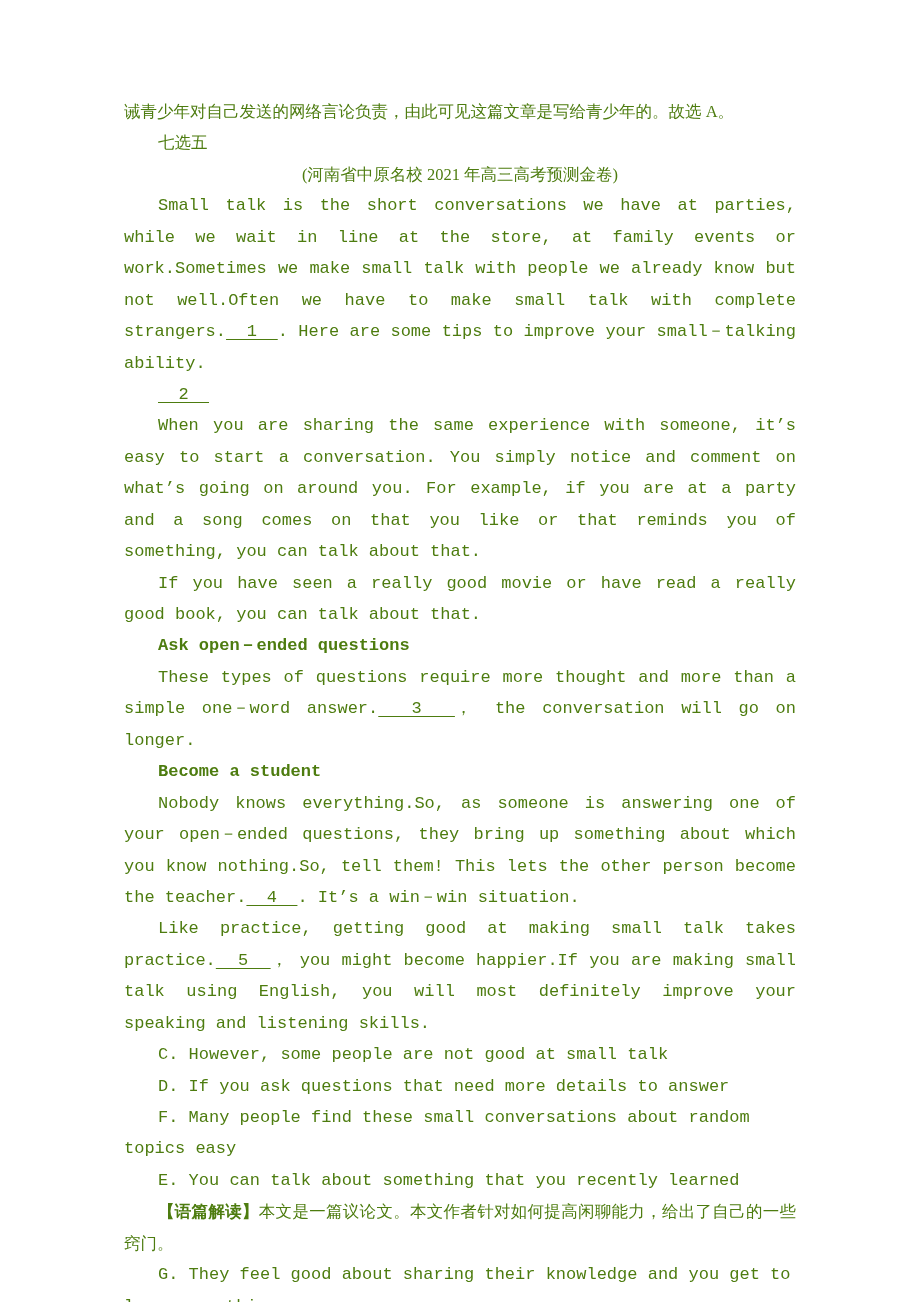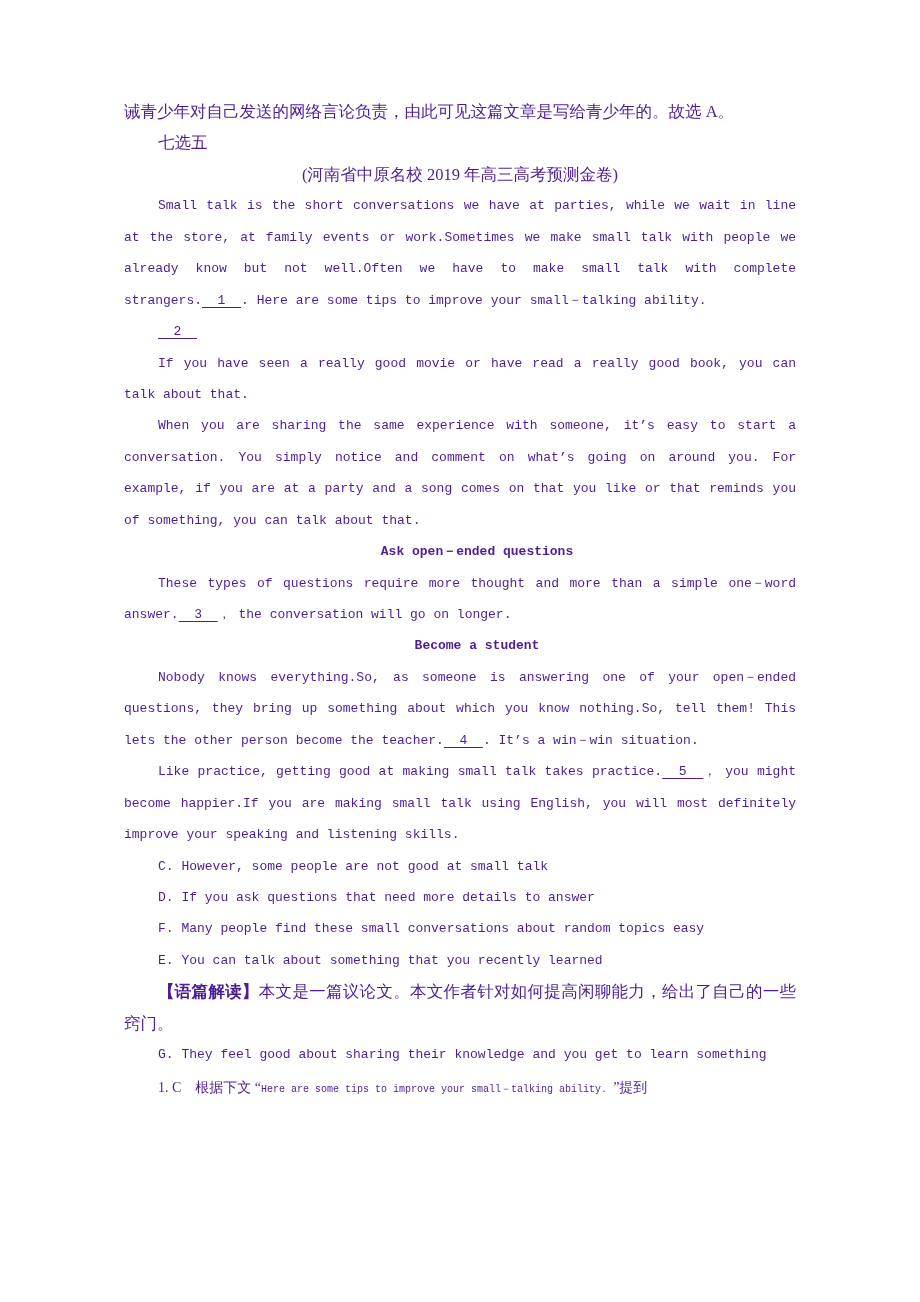--- a/index.html
+++ b/index.html
@@ -3,55 +3,55 @@
 <meta charset="utf-8">
 <style>
   html, body { margin: 0; padding: 0; background: #e8e8e8; }
   .page {
     width: 920px;
     height: 1302px;
     background: #ffffff;
     box-sizing: border-box;
     padding: 96px 124px 0 124px;
     overflow: hidden;
-    color: #4c1d95;
+    color: #4d7c0f;
   }
   p.block { margin: 0; line-height: 31.43px; }
   .zh {
     font-family: "Liberation Serif", "DejaVu Serif", serif;
     font-size: 16.5px;
   }
   .en {
     font-family: "Liberation Mono", "DejaVu Sans Mono", monospace;
-    font-size: 13px;
+    font-size: 17px;
   }
   span.zh-inline { font-family: "Liberation Serif", "DejaVu Serif", serif; font-size: 14px; }
   span.en-inline { font-family: "Liberation Mono", "DejaVu Sans Mono", monospace; font-size: 10px; }
   .indent { text-indent: 34px; }
   .center { text-align: center; text-indent: 0; }
   .justify { text-align: justify; }
-  .bold { font-weight: bold; text-align: center; }
+  .bold { font-weight: bold; }
   .blank {
     text-decoration: underline;
     text-underline-offset: 3px;
     white-space: pre;
   }
 </style>
 </head>
 <body>
 
 <div class="page">
   <div>
       <p class="block zh justify"><span>诫青少年对自己发送的网络言论负责，由此可见这篇文章是写给青少年的。故选 A。</span></p>
       <p class="block zh indent"><span>七选五</span></p>
-      <p class="block zh center"><span>(河南省中原名校 2019 年高三高考预测金卷)</span></p>
+      <p class="block zh center"><span>(河南省中原名校 2021 年高三高考预测金卷)</span></p>
       <p class="block en indent justify"><span>Small talk is the short conversations we have at parties, while we wait in line at the store, at family events or work.Sometimes we make small talk with people we already know but not well.Often we have to make small talk with complete strangers.</span><span class="blank">&nbsp;&nbsp;1&nbsp;&nbsp;</span><span>. Here are some tips to improve your small－talking ability.</span></p>
       <p class="block en indent"><span class="blank">&nbsp;&nbsp;2&nbsp;&nbsp;</span></p>
+      <p class="block en indent justify"><span>When you are sharing the same experience with someone, it’s easy to start a conversation. You simply notice and comment on what’s going on around you. For example, if you are at a party and a song comes on that you like or that reminds you of something, you can talk about that.</span></p>
       <p class="block en indent justify"><span>If you have seen a really good movie or have read a really good book, you can talk about that.</span></p>
-      <p class="block en indent justify"><span>When you are sharing the same experience with someone, it’s easy to start a conversation. You simply notice and comment on what’s going on around you. For example, if you are at a party and a song comes on that you like or that reminds you of something, you can talk about that.</span></p>
       <p class="block en indent bold"><span>Ask open－ended questions</span></p>
       <p class="block en indent justify"><span>These types of questions require more thought and more than a simple one－word answer.</span><span class="blank">&nbsp;&nbsp;3&nbsp;&nbsp;</span><span>， the conversation will go on longer.</span></p>
       <p class="block en indent bold"><span>Become a student</span></p>
       <p class="block en indent justify"><span>Nobody knows everything.So, as someone is answering one of your open－ended questions, they bring up something about which you know nothing.So, tell them! This lets the other person become the teacher.</span><span class="blank">&nbsp;&nbsp;4&nbsp;&nbsp;</span><span>. It’s a win－win situation.</span></p>
       <p class="block en indent justify"><span>Like practice, getting good at making small talk takes practice.</span><span class="blank">&nbsp;&nbsp;5&nbsp;&nbsp;</span><span>， you might become happier.If you are making small talk using English, you will most definitely improve your speaking and listening skills.</span></p>
       <p class="block en indent"><span>C. However, some people are not good at small talk</span></p>
       <p class="block en indent"><span>D. If you ask questions that need more details to answer</span></p>
       <p class="block en indent"><span>F. Many people find these small conversations about random topics easy</span></p>
       <p class="block en indent"><span>E. You can talk about something that you recently learned</span></p>
       <p class="block zh indent justify"><span class="bold">【语篇解读】</span><span>本文是一篇议论文。本文作者针对如何提高闲聊能力，给出了自己的一些窍门。</span></p>

